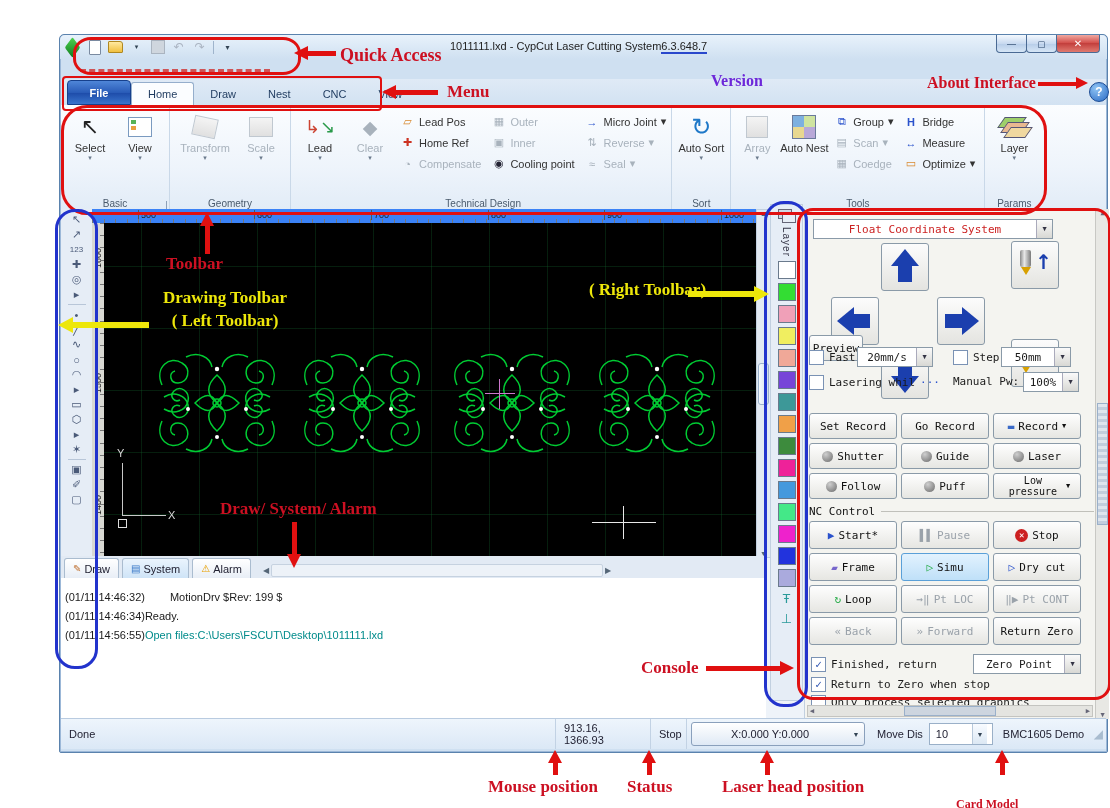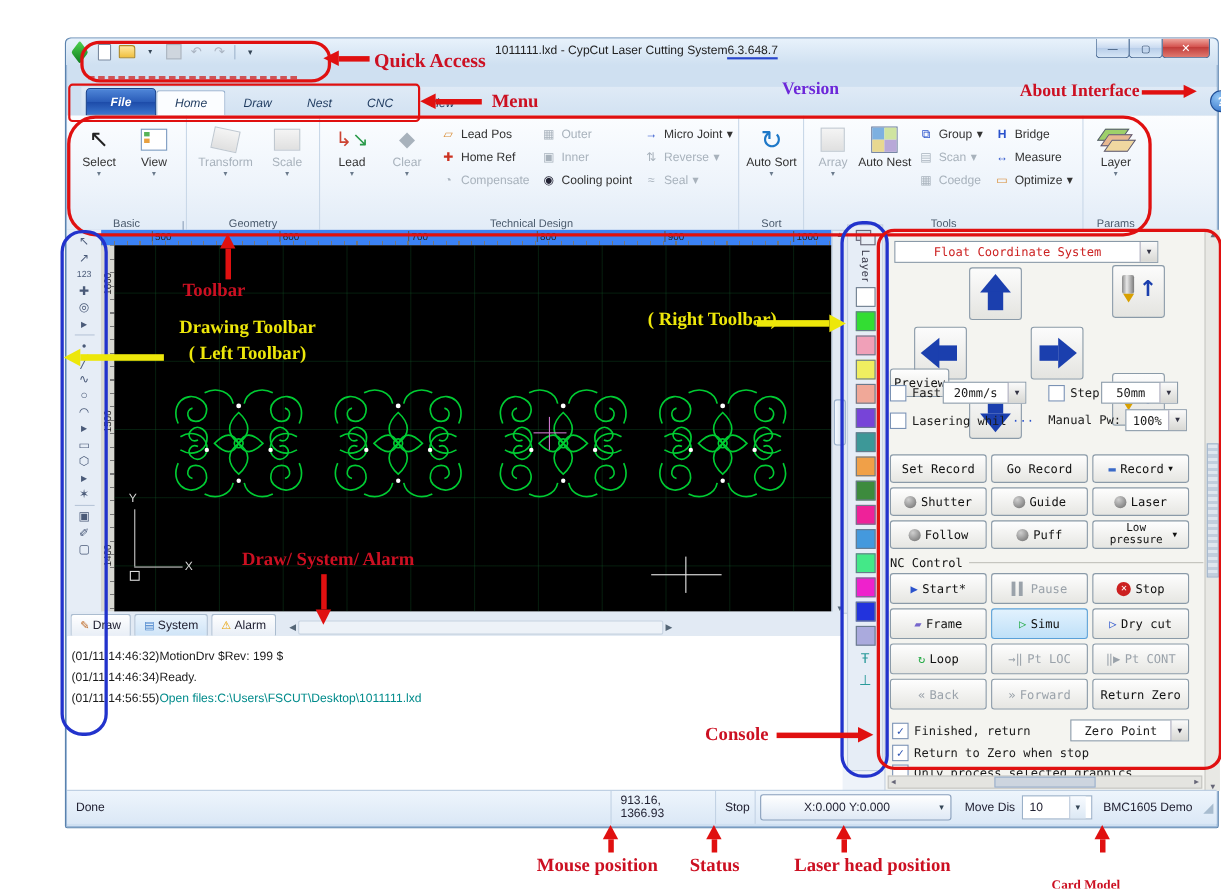--- a/index.html
+++ b/index.html
@@ -23,22 +23,22 @@
   .gray{color:#aab4c2;}
   .tsep{width:1px;height:13px;background:#9fb4cc;}
   .title-text{position:absolute;left:390px;top:5px;font-size:11px;color:#222;white-space:nowrap;}
   .ver{border-bottom:2px solid #2a48cc;padding-bottom:0px;}
   .winbtns{position:absolute;right:7px;top:0;display:flex;}
   .wbtn{width:29px;height:17px;border:1px solid #4a6a94;border-top:none;display:flex;align-items:center;justify-content:center;
         font-size:9px;color:#1e3a5f;background:linear-gradient(#f4f9fe,#c9daf0 50%,#b6cce8 50%,#d6e6f6);border-radius:0 0 4px 4px;margin-left:-1px;}
   .wbtn.close{background:linear-gradient(#f0a8a0,#d4524e 45%,#c03a38 45%,#e07a70);color:#fff;font-size:10px;width:42px;}
 
   
-  .tabstrip{position:absolute;left:14px;top:44px;right:1px;height:26px;background:linear-gradient(#dfeaf6,#d2e2f2);
-            border-bottom:1px solid #b9cbe0;display:flex;align-items:flex-end;font-style:italic;}
+  .tabstrip{position:absolute;left:3px;top:44px;right:1px;height:26px;background:linear-gradient(#dfeaf6,#d2e2f2);
+            border-bottom:1px solid #b9cbe0;display:flex;align-items:flex-end;}
   .filebtn{width:62px;height:23px;margin-left:4px;border-radius:4px 4px 0 0;border:1px solid #16408c;
            background:linear-gradient(#4f86d8,#2a5cb8 50%,#1c4aa8 50%,#3a74cc);color:#fff;font-weight:bold;
            display:flex;align-items:center;justify-content:center;}
   .tab{height:22px;padding:0 16px;display:flex;align-items:center;color:#1e3a5f;}
   .tab.active{background:#fbfdff;border:1px solid #95aecc;border-bottom:none;border-radius:3px 3px 0 0;}
   .helpbtn{position:absolute;left:1026px;top:3px;width:18px;height:18px;border-radius:50%;
            background:radial-gradient(circle at 35% 30%,#8fc4f4,#2a6ac4);color:#fff;font-weight:bold;font-size:12px;
            display:flex;align-items:center;justify-content:center;border:1px solid #1c4c94;}
 
   
@@ -511,21 +511,21 @@
             <span>Alarm</span>
           </div>
         <div class="hsb">
             <span>◀</span>
             <span class="track"></span>
             <span>▶</span>
           </div>
       </div>
 
       <div class="console" id="console">
-          <div class="cline"><span>(01/11 14:46:32)</span><span style="color: rgb(26, 26, 26);">MotionDrv $Rev: 199 $</span></div>
+          <div class="cline"><span>(01/11 14:46:32)</span><span style="color: rgb(26, 26, 26); padding-left: 25px;">MotionDrv $Rev: 199 $</span></div>
           <div class="cline"><span>(01/11 14:46:34)</span><span style="color: rgb(26, 26, 26);">Ready.</span></div>
           <div class="cline"><span>(01/11 14:56:55)</span><span style="color: rgb(0, 139, 139);">Open files:C:\Users\FSCUT\Desktop\1011111.lxd</span></div>
         </div>
 
       <div class="layerstrip">
         <span class="lystack">
             <i style="left:0;top:0;"></i>
             <i style="left:4px;top:4px;background:#e8eef6;"></i>
           </span>
         <span class="lylabel">Layer</span>

